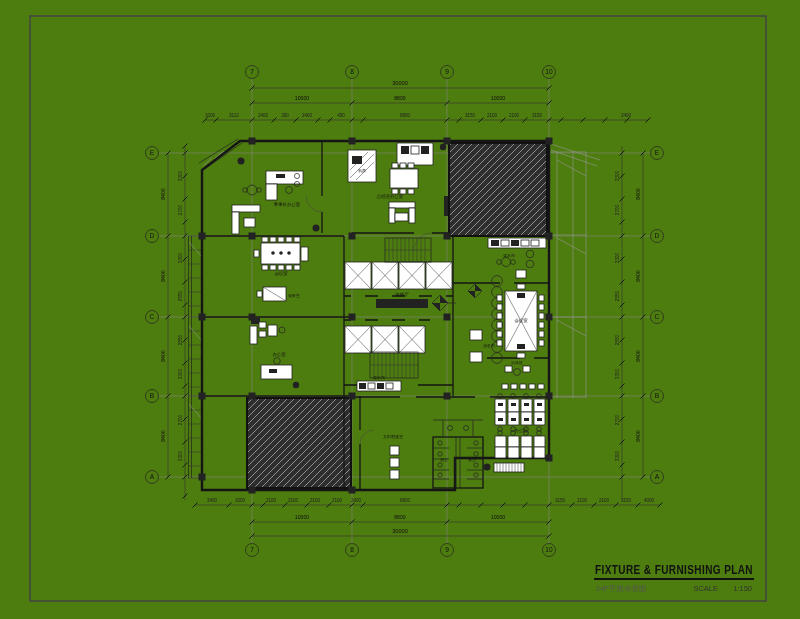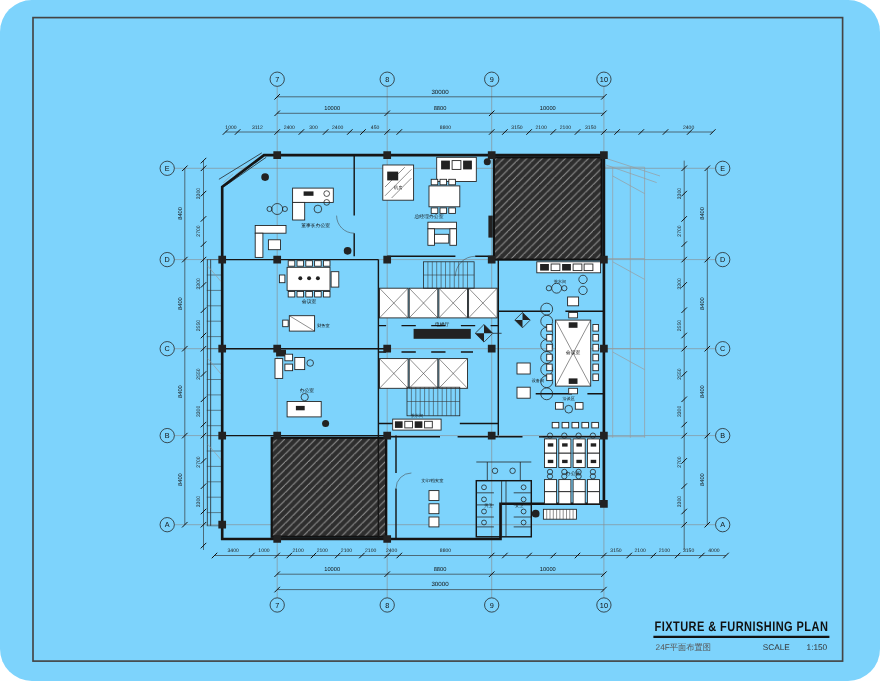--- a/index.html
+++ b/index.html
@@ -1,16 +1,16 @@
 <!DOCTYPE html>
 <html><head>
 <meta charset="utf-8">
 <style>
   html,body{margin:0;padding:0;background:#fff;}
-  #sheet{position:relative;width:800px;height:619px;background:#7dd3fc;overflow:hidden;border-radius:29px;}
+  #sheet{position:relative;width:800px;height:619px;background:#4d7c0f;overflow:hidden;}
   svg{position:absolute;left:0;top:0;}
   text{font-family:"Liberation Sans", sans-serif;fill:#1b1b1b;}
   .t-dim{font-size:4.6px;fill:#222;}
   .t-span{font-size:5.2px;fill:#111;}
   .t-ov{font-size:5.6px;fill:#111;}
   .t-bub{font-size:6.6px;fill:#111;}
   .t-room{font-size:4.4px;fill:#111;}
   .t-room-s{font-size:3.8px;fill:#111;}
   .t-title{font-size:12.5px;font-weight:bold;fill:#111;letter-spacing:.5px;}
   .t-sub{font-size:7.5px;fill:#555;}

